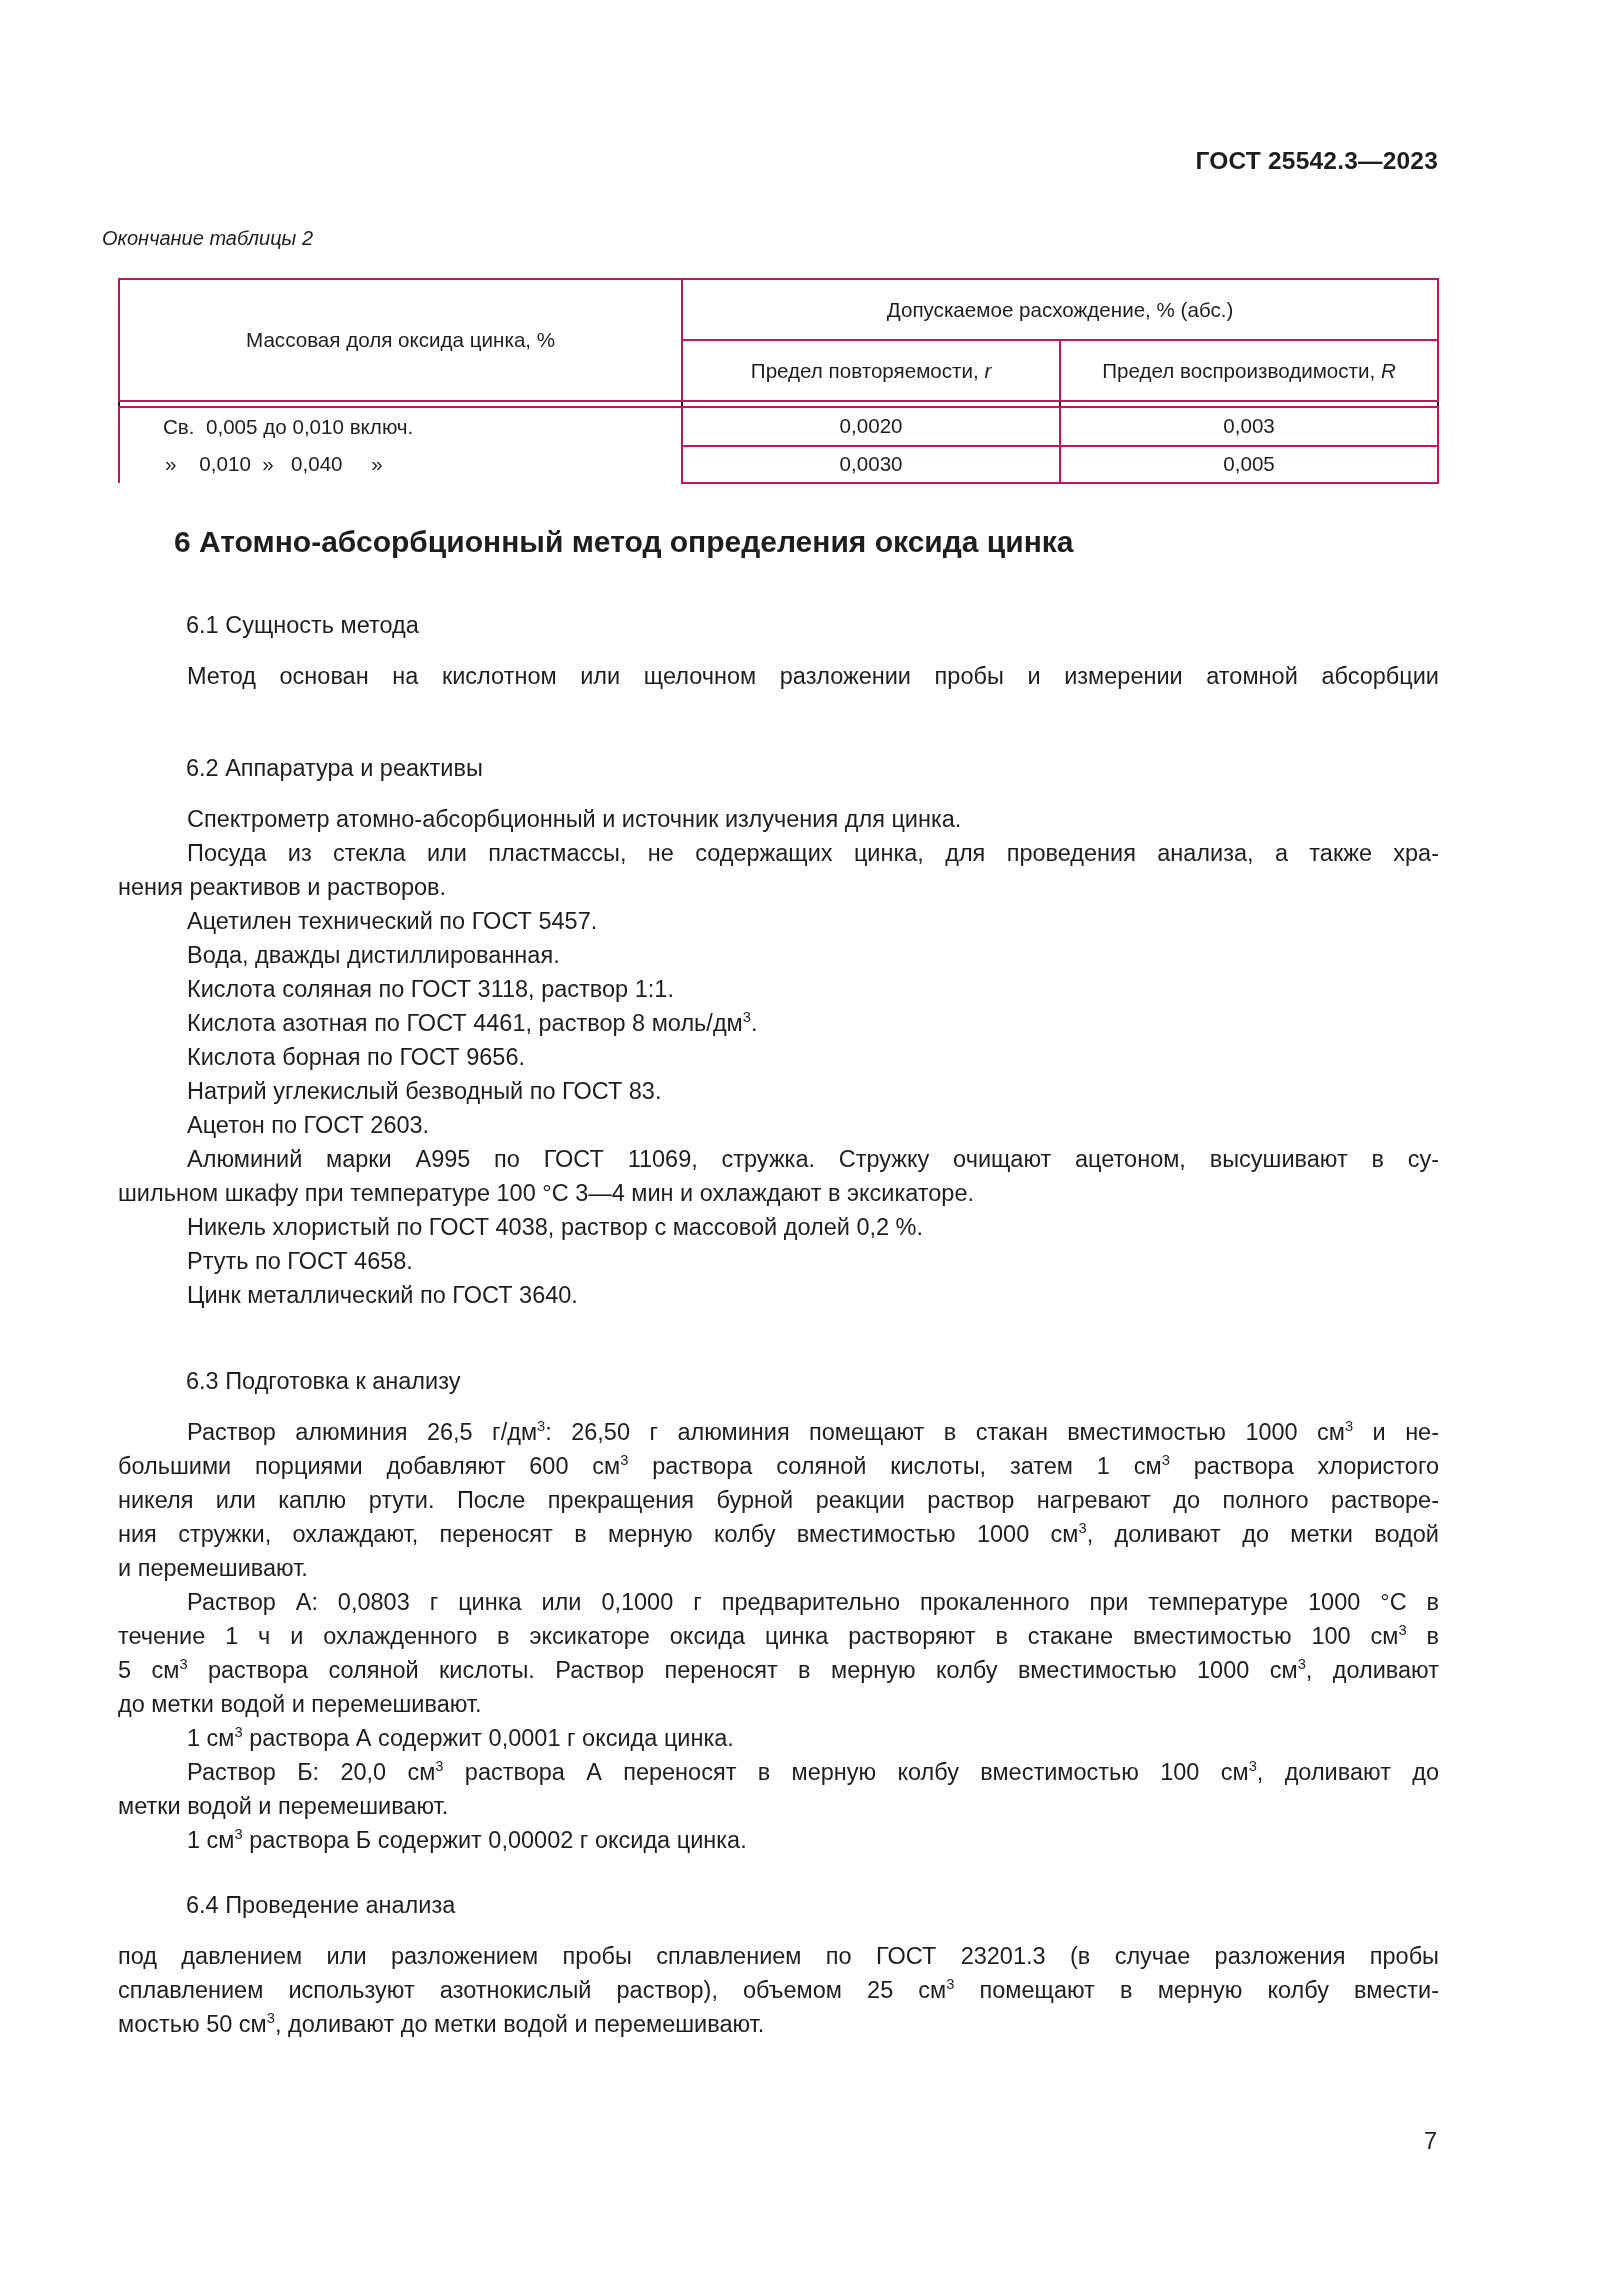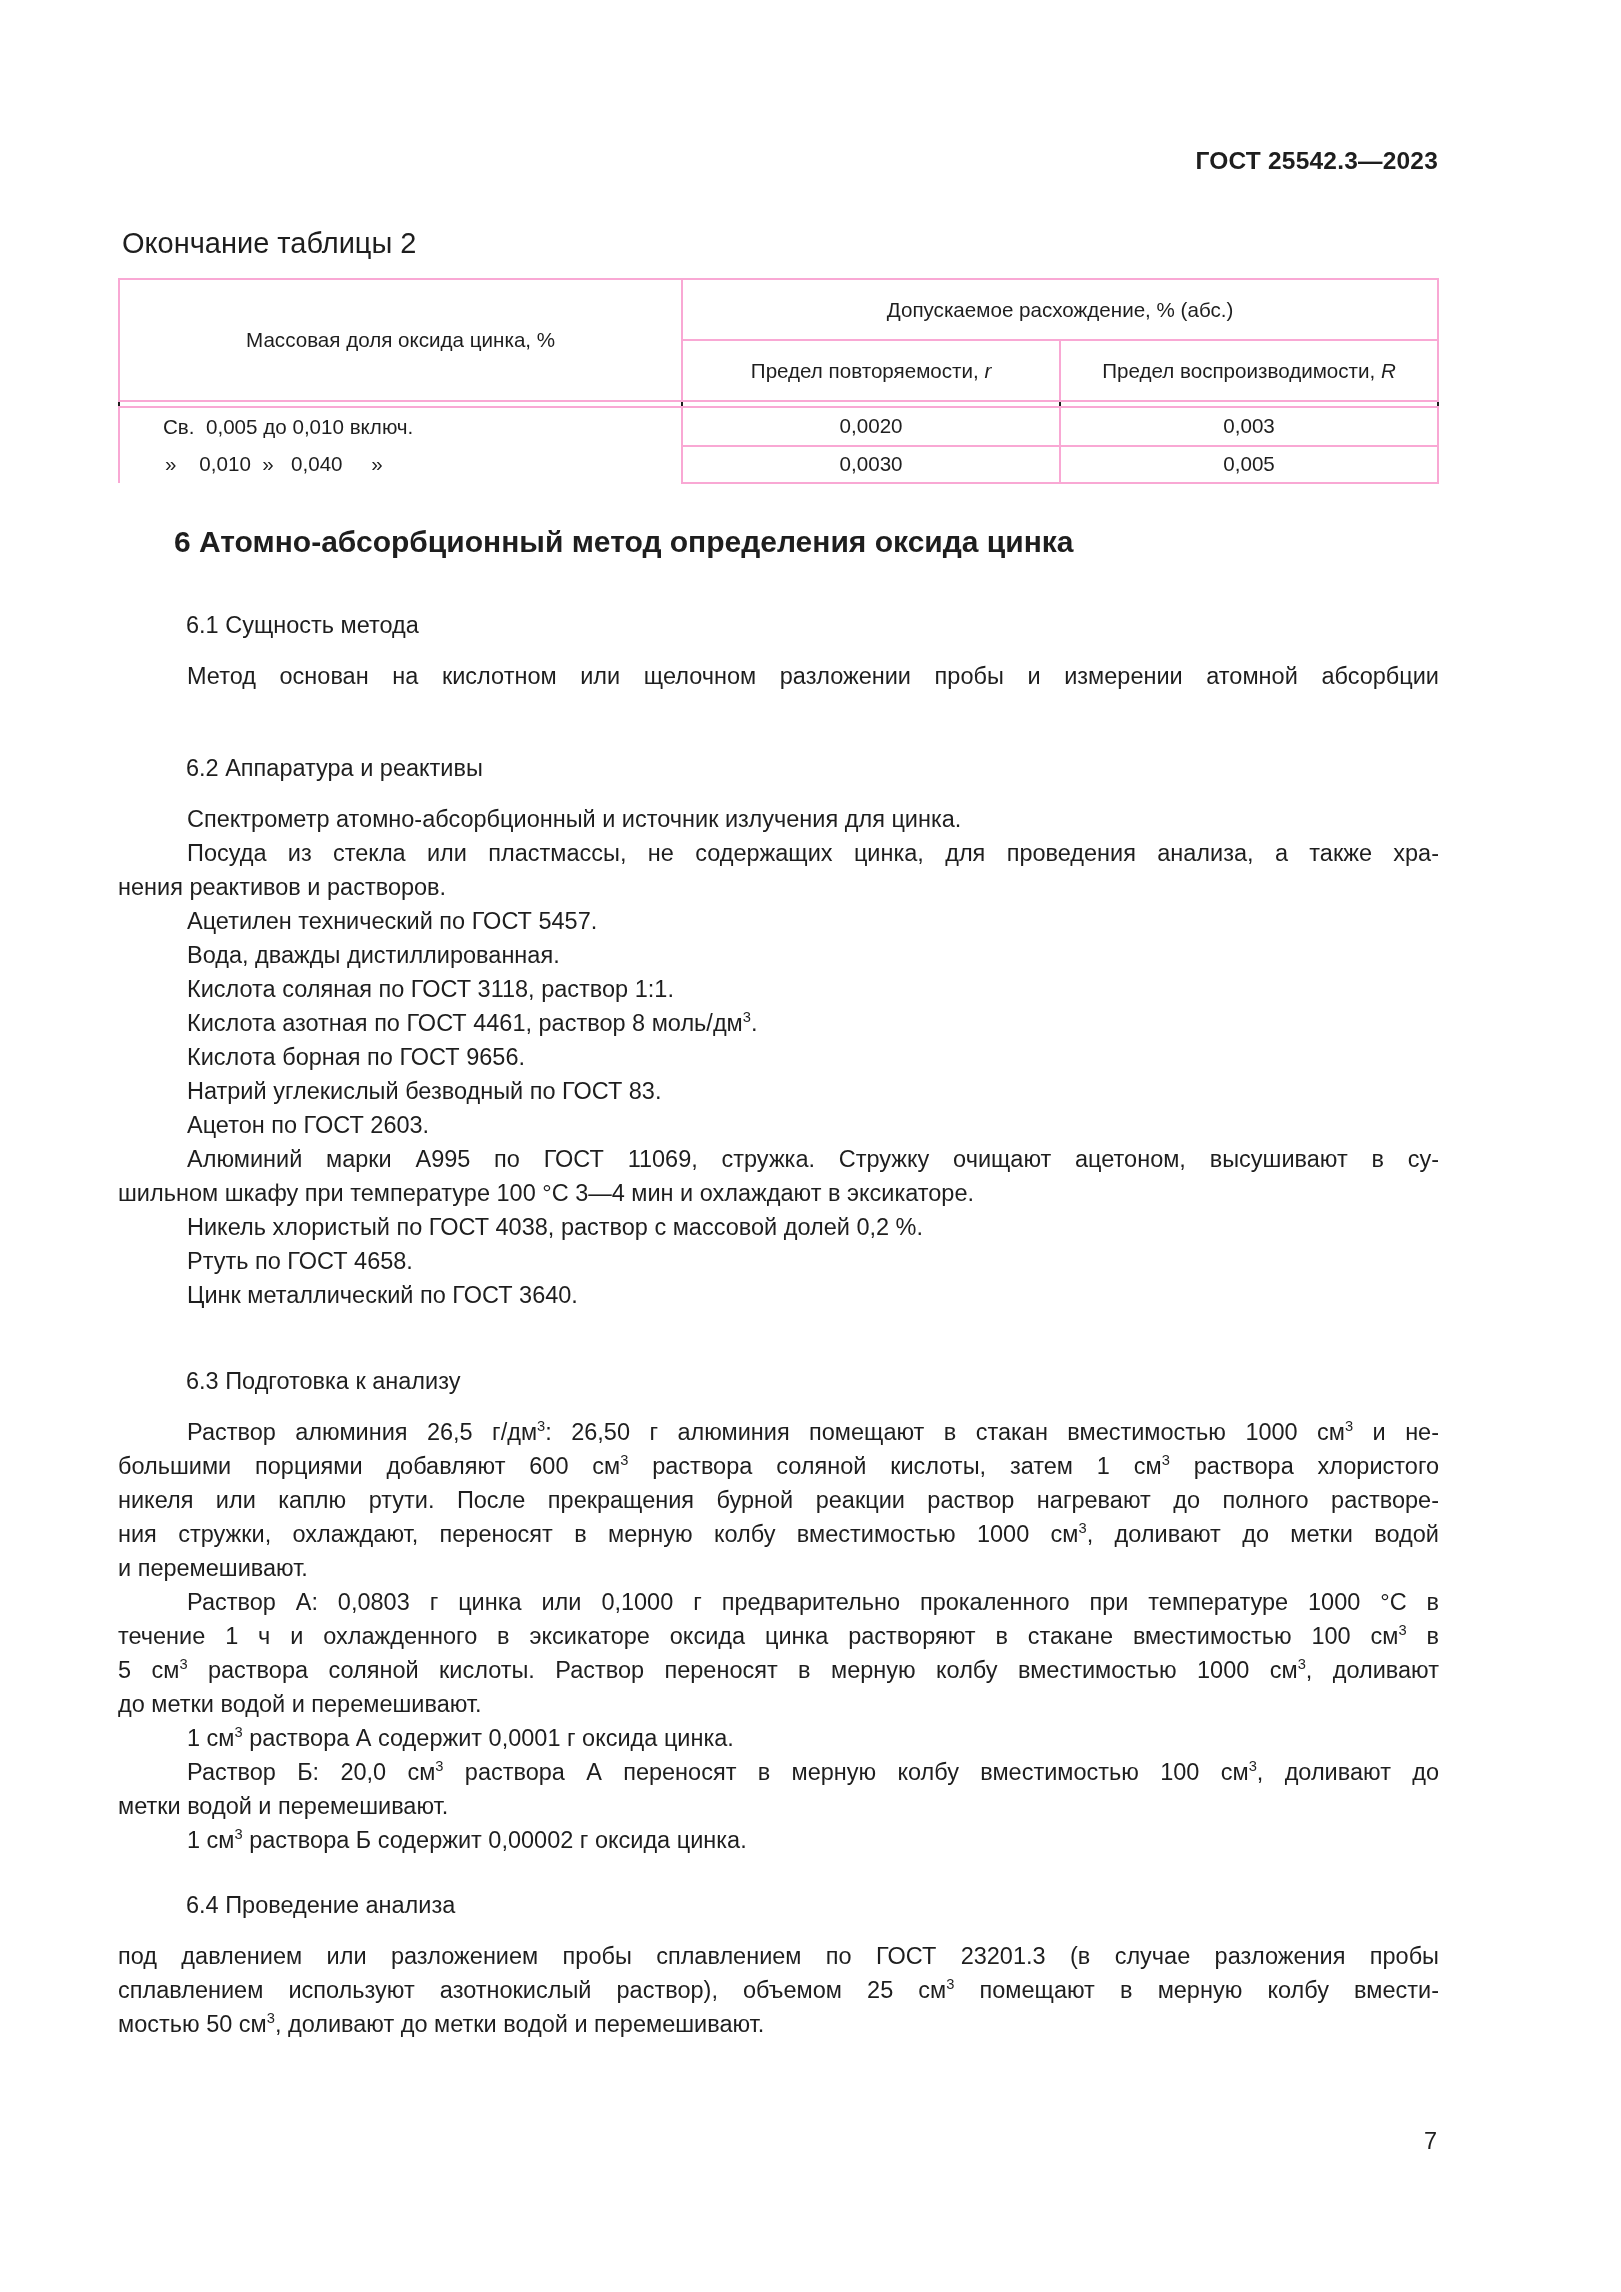--- a/index.html
+++ b/index.html
@@ -1,22 +1,22 @@
 <!DOCTYPE html>
 <html><head>
 <meta charset="utf-8">
 <style>
   html, body { margin: 0; padding: 0; background: #ffffff; }
   body { width: 1621px; height: 2293px; position: relative; overflow: hidden;
          font-family: "Liberation Sans", "DejaVu Sans", sans-serif; color: #1e1e1e; }
   .page { position: absolute; left: 0; top: 0; width: 1621px; height: 2293px; }
   .doc-id { position: absolute; right: 183px; top: 147px; font-weight: bold; font-size: 24.5px; letter-spacing: 0.2px; }
-  .table-caption { position: absolute; left: 122px; top: 227px; font-size: 29px; }
+  .table-caption { position: absolute; left: 102px; top: 227px; font-style: italic; font-size: 20px; }
   table.t2 { position: absolute; left: 118px; top: 278px; width: 1321px; border-collapse: collapse; font-size: 20.6px; }
-  table.t2 td, table.t2 th { border: 2px solid #f9a8d4; font-weight: normal; text-align: center; padding: 0; }
+  table.t2 td, table.t2 th { border: 2px solid #be185d; font-weight: normal; text-align: center; padding: 0; }
   table.t2 th.h-left { width: 521px; }
   table.t2 th.h-top { height: 59px; border-bottom-width: 2.9px; }
   table.t2 th.h-sub { height: 59px; width: 349px; }
   table.t2 tr.sep td { height: 3.9px; border-left: 2px solid #1e1e1e; border-right: 2px solid #1e1e1e; }
   table.t2 td.left { text-align: left; padding-left: 43px; border-top: none; border-bottom: none; }
   table.t2 tr.r1 td.val { border-bottom-width: 2.9px; height: 37px; }
   table.t2 tr.r2 td.val { height: 35px; border-radius: 18px; }
   table.t2 tr.r2 td { border-bottom-width: 2.9px; }
   h1.sec { position: absolute; left: 174px; top: 525px; margin: 0; font-size: 30px; font-weight: bold; }
   h2.sub { position: absolute; left: 186px; margin: 0; font-size: 23.5px; font-weight: normal; }

